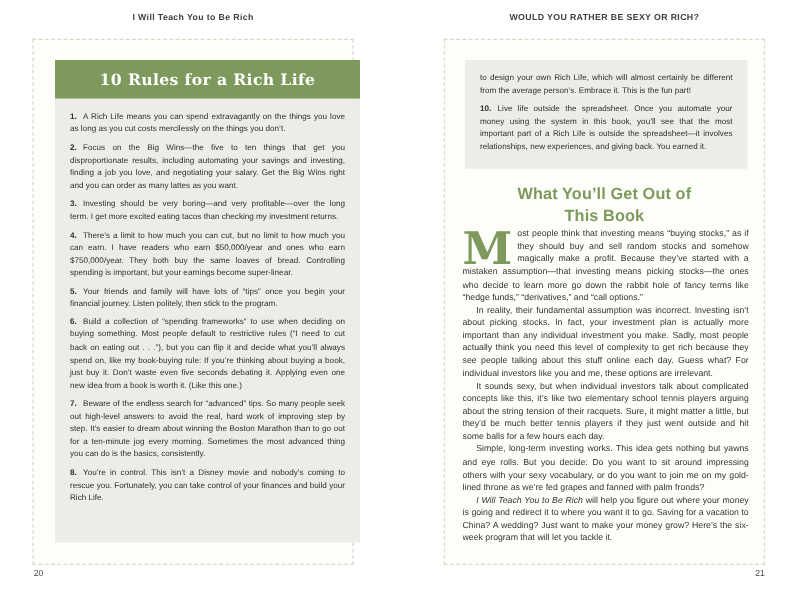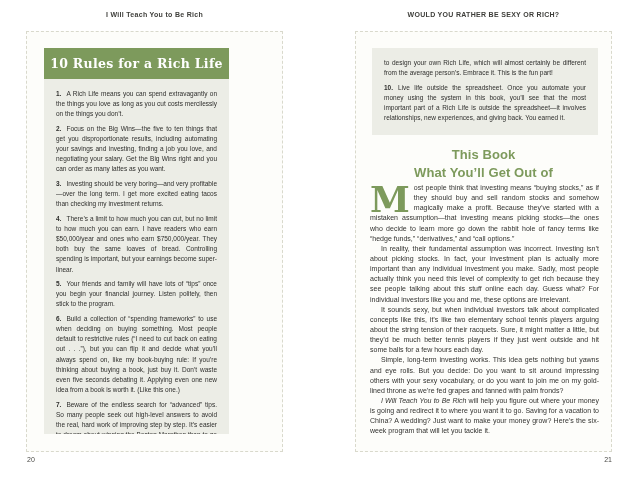--- a/index.html
+++ b/index.html
@@ -14,21 +14,21 @@
   }
   .rh-left{left:26px;width:257px;}
   .rh-right{left:355px;width:257px;}
   .page{
     position:absolute;top:31px;height:421px;width:257px;
     border:1px dashed #d9d9cc;background:#fdfdfa;box-sizing:border-box;
   }
   .page-left{left:26px;}
   .page-right{left:355px;}
   
-  .rules-box{position:absolute;left:17px;top:16px;width:185px;border-radius:23px;}
+  .rules-box{position:absolute;left:17px;top:16px;width:244px;border-radius:23px;}
   .rules-header{
     background:#7d9a5c;color:#ffffff;text-align:center;
     font-family:"DejaVu Serif",serif;font-weight:bold;font-size:12.5px;
     letter-spacing:.3px;padding:8px 0;
   }
   .rules-body{
     background:#ecede6;box-sizing:border-box;height:355px;overflow:hidden;
     padding:10px 12px 11px;font-size:6.5px;line-height:1.56;
     text-align:justify;color:#2e2e2c;
   }
@@ -86,22 +86,22 @@
   </div>
 </div>
 
 <div class="page page-right">
   <div class="cont-box">
     <p>to design your own Rich Life, which will almost certainly be different from the average person’s. Embrace it. This is the fun part!</p>
     <p><b class="rn">10.</b><span>Live life outside the spreadsheet. Once you automate your money using the system in this book, you’ll see that the most important part of a Rich Life is outside the spreadsheet—it involves relationships, new experiences, and giving back. You earned it.</span></p>
   </div>
 
   <div class="chapter-heading">
+    <span class="hl">What You’ll Get Out of</span>
     <span class="hl">This Book</span>
-    <span class="hl">What You’ll Get Out of</span>
   </div>
 
   <div class="chapter-body">
     <p><span class="drop-cap">M</span><span>ost people think that investing means “buying stocks,” as if they should buy and sell random stocks and somehow magically make a profit. Because they’ve started with a mistaken assumption—that investing means picking stocks—the ones who decide to learn more go down the rabbit hole of fancy terms like “hedge funds,” “derivatives,” and “call options.”</span></p>
     <p class="indent">In reality, their fundamental assumption was incorrect. Investing isn’t about picking stocks. In fact, your investment plan is actually more important than any individual investment you make. Sadly, most people actually think you need this level of complexity to get rich because they see people talking about this stuff online each day. Guess what? For individual investors like you and me, these options are irrelevant.</p>
     <p class="indent">It sounds sexy, but when individual investors talk about complicated concepts like this, it’s like two elementary school tennis players arguing about the string tension of their racquets. Sure, it might matter a little, but they’d be much better tennis players if they just went outside and hit some balls for a few hours each day.</p>
     <p class="indent">Simple, long-term investing works. This idea gets nothing but yawns and eye rolls. But you decide: Do you want to sit around impressing others with your sexy vocabulary, or do you want to join me on my gold-lined throne as we’re fed grapes and fanned with palm fronds?</p>
     <p class="indent"><span class="book-title">I Will Teach You to Be Rich</span><span> will help you figure out where your money is going and redirect it to where you want it to go. Saving for a vacation to China? A wedding? Just want to make your money grow? Here’s the six-week program that will let you tackle it.</span></p>
   </div>
 </div>

